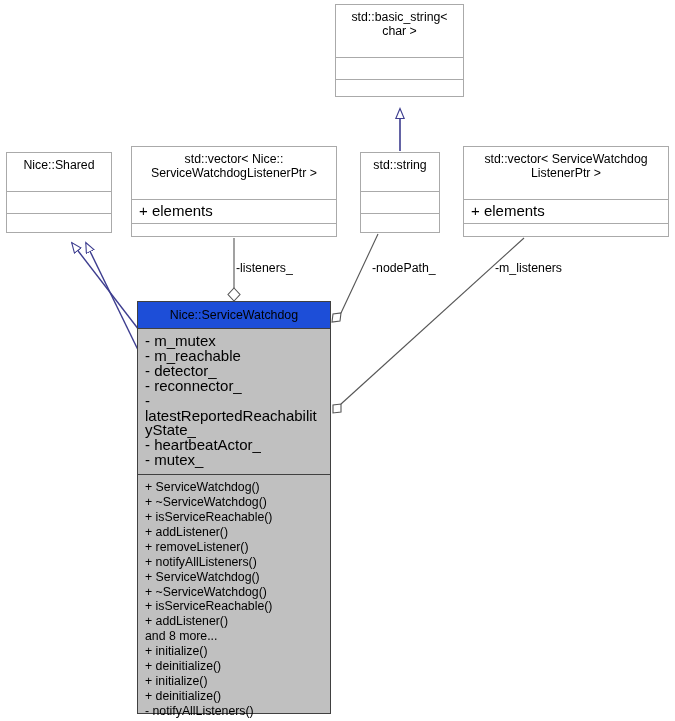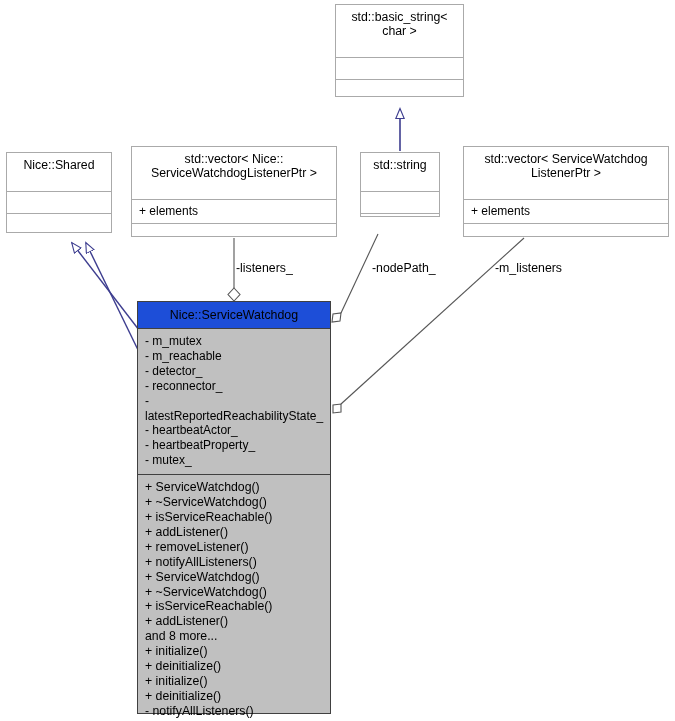--- a/index.html
+++ b/index.html
@@ -47,21 +47,21 @@
     white-space: pre-line;
   }
   .focus-box .box-title {
     background: #1d4ed8;
     border-bottom: 1px solid #404040;
     padding: 6px 4px 6px 4px;
     font-size: 12.4px;
   }
   .box-attrs {
     box-sizing: border-box;
-    font-size: 12px;
+    font-size: 15px;
     line-height: 14.9px;
     padding: 4px 6px 4px 7px;
     border-bottom: 1px solid #aaaaaa;
     min-height: 22px;
   }
   .focus-box .box-attrs {
     border-bottom: 1px solid #404040;
     padding: 5px 6px 6px 7px;
   }
   .box-ops {
@@ -84,21 +84,21 @@
     line-height: 14px;
     color: #000000;
     white-space: nowrap;
     text-align: right;
   }
 
   
   #box-basic-string { left: 335px; top: 4px;   width: 129px; height: 93px; }
   #box-nice-shared  { left: 6px;   top: 152px; width: 106px; height: 81px; }
   #box-vector-nice  { left: 131px; top: 146px; width: 206px; height: 91px; }
-  #box-std-string   { left: 360px; top: 152px; width: 80px;  height: 65px; }
+  #box-std-string   { left: 360px; top: 152px; width: 80px;  height: 81px; }
   #box-vector-swl   { left: 463px; top: 146px; width: 206px; height: 91px; }
   #box-service-watchdog { left: 137px; top: 301px; width: 194px; height: 413px; }
 </style>
 </head>
 <body>
 
 <div id="diagram-canvas">
 
   <svg id="edge-layer" viewBox="0 0 675 721" width="675" height="721" xmlns="http://www.w3.org/2000/svg">
     <defs>
@@ -173,21 +173,20 @@
 
   <div class="uml-box focus-box" id="box-service-watchdog">
     <div class="box-title">Nice::ServiceWatchdog</div>
     <div class="box-attrs" id="sw-attrs">
         <div class="member-line">- m_mutex</div>
         <div class="member-line">- m_reachable</div>
         <div class="member-line">- detector_</div>
         <div class="member-line">- reconnector_</div>
         <div class="member-line">- latestReportedReachabilityState_</div>
         <div class="member-line">- heartbeatActor_</div>
-        <div class="member-line">- heartbeatProperty_</div>
         <div class="member-line">- mutex_</div>
       </div>
     <div class="box-ops" id="sw-ops">
         <div class="member-line">+ ServiceWatchdog()</div>
         <div class="member-line">+ ~ServiceWatchdog()</div>
         <div class="member-line">+ isServiceReachable()</div>
         <div class="member-line">+ addListener()</div>
         <div class="member-line">+ removeListener()</div>
         <div class="member-line">+ notifyAllListeners()</div>
         <div class="member-line">+ ServiceWatchdog()</div>

